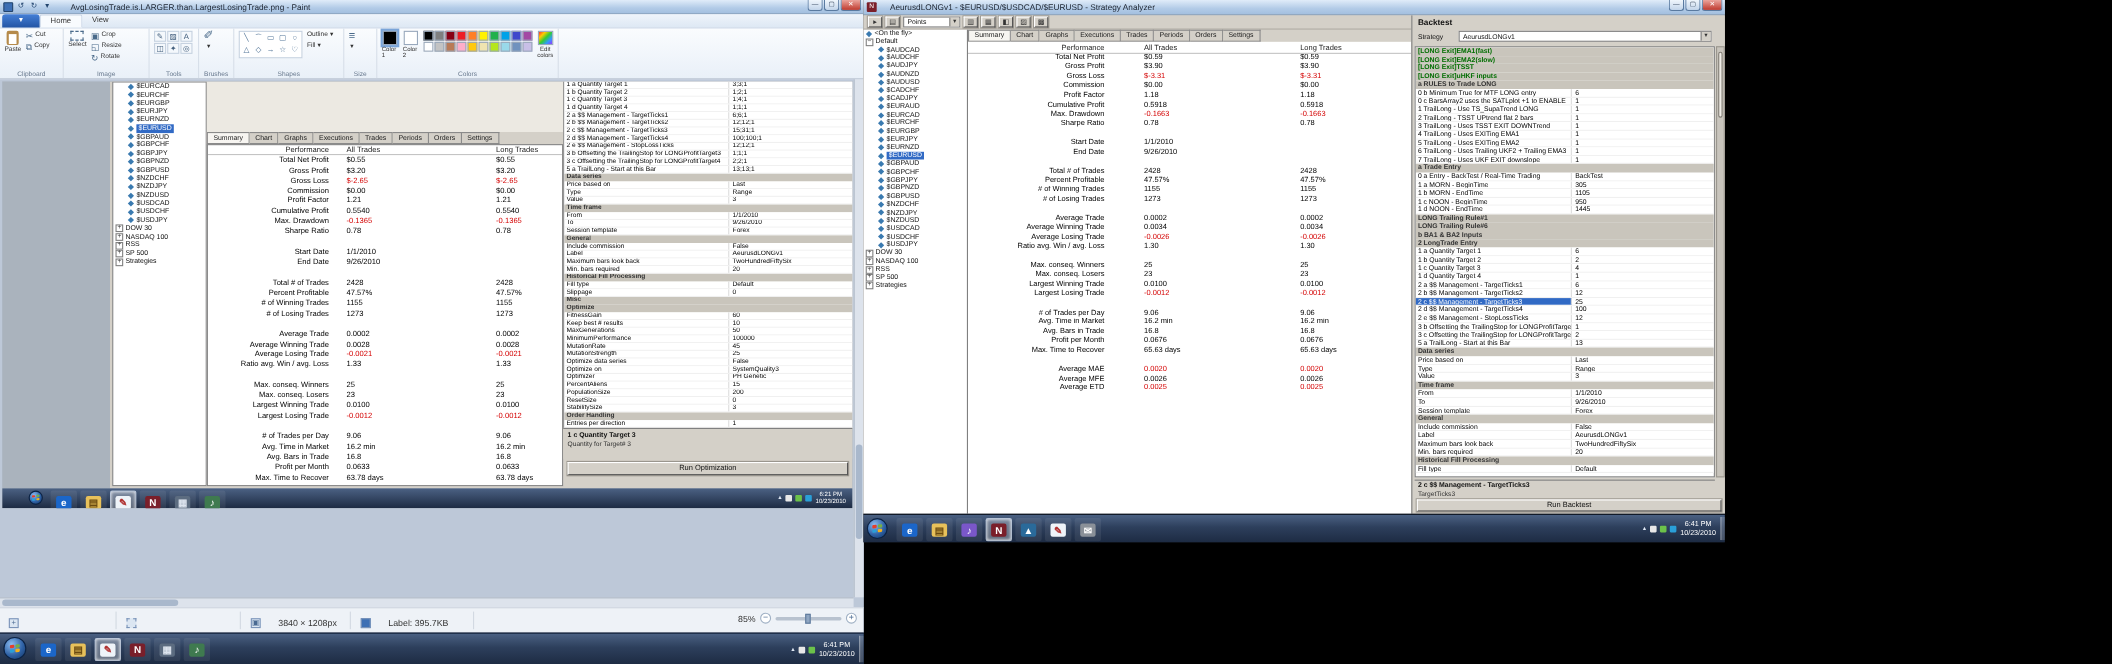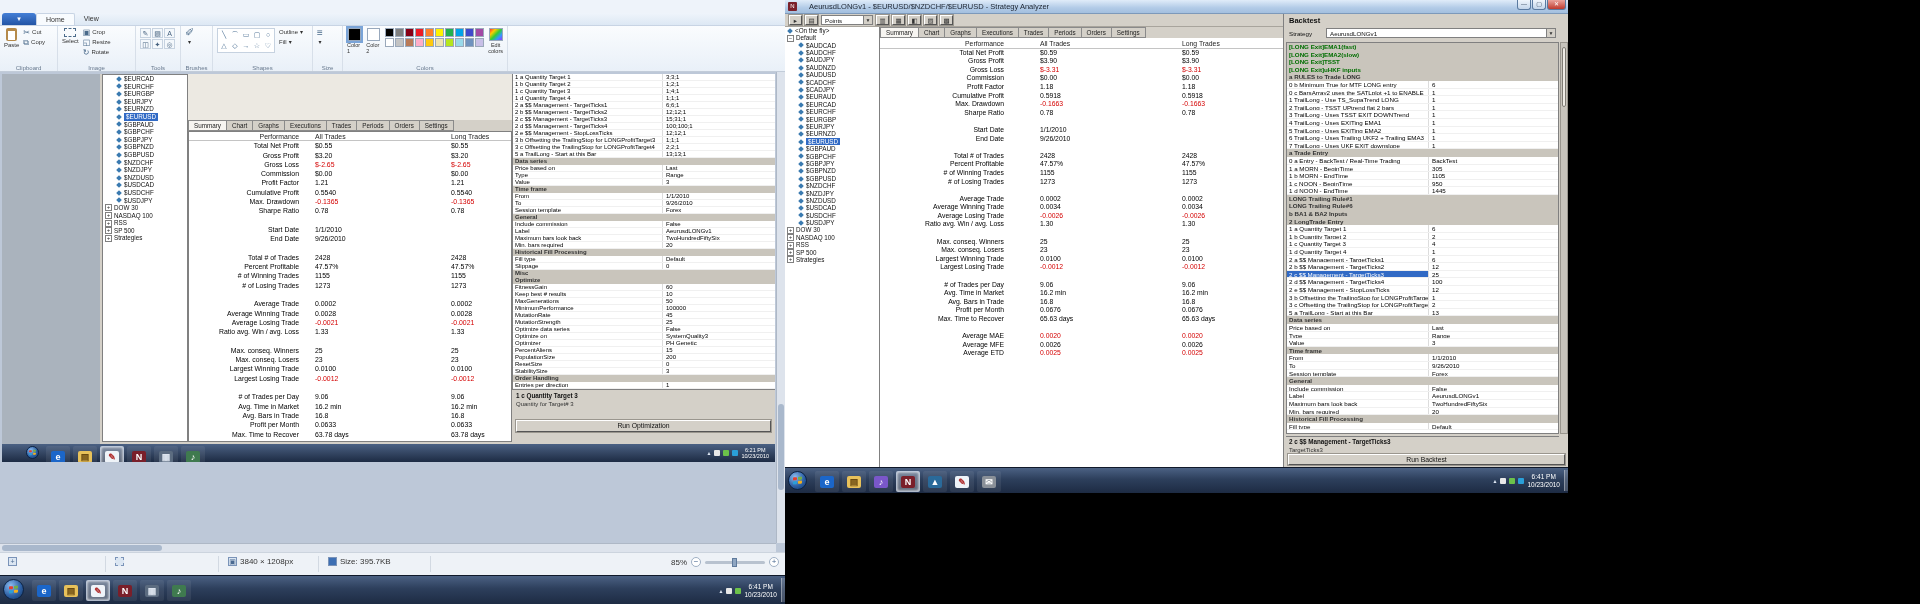--- a/index.html
+++ b/index.html
@@ -61,21 +61,21 @@
 .pal{display:grid;grid-template-columns:repeat(10,9px);grid-template-rows:9px 9px;gap:1px;}
 .sw{border:1px solid #9aa8ba;}
 .rainbow{width:14px;height:13px;border:1px solid #98a8bc;background:linear-gradient(135deg,#f33,#fc0,#3c3,#39f,#93f);}
 #paint-canvas{position:absolute;left:0;top:72px;width:785px;height:480px;background:#bdc8d8;}
 .vscroll{position:absolute;right:0;top:0;width:9px;height:471px;background:#dde3ec;border-left:1px solid #aeb8c6;}
 .vthumb{position:absolute;right:1px;top:332px;width:6px;height:86px;background:#a9b8cc;border-radius:3px;}
 .hscroll{position:absolute;left:0;bottom:0;height:9px;width:776px;background:#dde3ec;border-top:1px solid #aeb8c6;}
 .hthumb{position:absolute;left:2px;top:1px;height:6px;width:160px;background:#a9b8cc;border-radius:3px;}
 #paint-image{position:absolute;left:2px;top:2px;width:773px;height:388px;background:#aab3bd;overflow:hidden;}
 #paint-status{position:absolute;left:0;top:552px;width:785px;height:23px;background:#eef2f7;border-top:1px solid #ccd4de;font-size:8px;color:#333;}
-.st-item{position:absolute;top:4px;display:flex;align-items:flex-start;gap:3px;height:14px;}
+.st-item{position:absolute;top:4px;display:flex;align-items:flex-end;gap:16px;height:14px;}
 .st-sep{position:absolute;top:3px;width:1px;height:16px;background:#d2d9e2;}
 .st-ic{width:9px;height:9px;border:1px solid #7a93b8;background:#dbe6f2;font-size:7px;line-height:8px;text-align:center;color:#4a6a92;}
 #zoomer{position:absolute;right:6px;top:4px;display:flex;align-items:center;gap:4px;font-size:8px;color:#333;}
 #zoom-track{width:60px;height:3px;background:#b8c2cf;border-radius:2px;position:relative;}
 #zoom-thumb{position:absolute;left:27px;top:-3px;width:5px;height:9px;background:#8fa6c2;border:1px solid #5f7a9c;}
 .zbtn{width:10px;height:10px;border:1px solid #9fb0c4;background:#fff;border-radius:50%;font-size:8px;line-height:8px;text-align:center;color:#4a6a92;}
 
 
 #cap-window{position:absolute;left:98px;top:0;width:675px;height:370px;background:#d4d0c8;}
 #cap-tree{position:absolute;left:2px;top:0;width:86px;height:368px;background:#fff;border:1px solid #808080;overflow:hidden;}
@@ -147,20 +147,34 @@
 #bt-desc{position:absolute;left:2px;top:422px;width:273px;height:16px;background:#d4d0c8;border-top:1px solid #808080;padding:1px 3px;}
 #bt-run{position:absolute;left:4px;top:440px;width:277px;height:11px;font-size:6.8px;line-height:9px;text-align:center;color:#111;}
 </style>
 </head>
 <body>
 
 <div id="screen">
 
   <div id="left-monitor">
     <div id="paint-window">
+      <div class="titlebar" style="height:13px">
+        <div class="qat">
+          <span class="qsave"></span>
+          <span class="qbtn">↺</span>
+          <span class="qbtn">↻</span>
+          <span class="qbtn">▾</span>
+        </div>
+        <span class="tb-title" style="left:64px">AvgLosingTrade.is.LARGER.than.LargestLosingTrade.png - Paint</span>
+        <div class="winbtns">
+          <span class="wbtn">—</span>
+          <span class="wbtn">▢</span>
+          <span class="wbtn close">✕</span>
+        </div>
+      </div>
       <div id="pt-tabrow">
         <div id="pt-filebtn">▾</div>
         <div class="rtab act">Home</div>
         <div class="rtab">View</div>
       </div>
       <div id="pt-ribbon">
         <div class="rg" style="width:58px">
           <div class="bigbtn">
             <span class="clip-ic">
                 <i></i>
@@ -781,21 +795,21 @@
             <span class="st-ic" style="border-style:dashed"></span>
           </div>
         <div class="st-sep" style="left:218px"></div>
         <div class="st-item" style="left:228px">
           <span class="st-ic">▣</span>
           <span>3840 × 1208px</span>
         </div>
         <div class="st-sep" style="left:318px"></div>
         <div class="st-item" style="left:328px">
           <span class="st-ic" style="background:#3d6fb4"></span>
-          <span>Size: 395.7KB</span>
+          <span>Label: 395.7KB</span>
         </div>
         <div class="st-sep" style="left:430px"></div>
         <div id="zoomer">
           <span>85%</span>
           <span class="zbtn">−</span>
           <span id="zoom-track">
               <span id="zoom-thumb"></span>
             </span>
           <span class="zbtn">+</span>
         </div>
@@ -841,21 +855,21 @@
         </span>
       </div>
       <div class="sliver"></div>
     </div>
   </div>
 
   <div id="right-monitor">
     <div id="nt-window">
       <div class="titlebar">
         <span style="position:absolute;left:3px;top:2px;width:9px;height:9px;background:#7a1f2a;border-radius:1px;color:#fff;font-size:6px;line-height:9px;text-align:center;">N</span>
-        <span class="tb-title" style="left:24px">AeurusdLONGv1 - $EURUSD/$NZDCHF/$EURUSD - Strategy Analyzer</span>
+        <span class="tb-title" style="left:24px">AeurusdLONGv1 - $EURUSD/$USDCAD/$EURUSD - Strategy Analyzer</span>
         <div class="winbtns">
           <span class="wbtn">—</span>
           <span class="wbtn">▢</span>
           <span class="wbtn close">✕</span>
         </div>
       </div>
       <div id="nt-toolbar">
         <span class="tbtn btn3d">▸</span>
         <span class="tbtn btn3d">▤</span>
         <span class="combo" style="width:52px">

